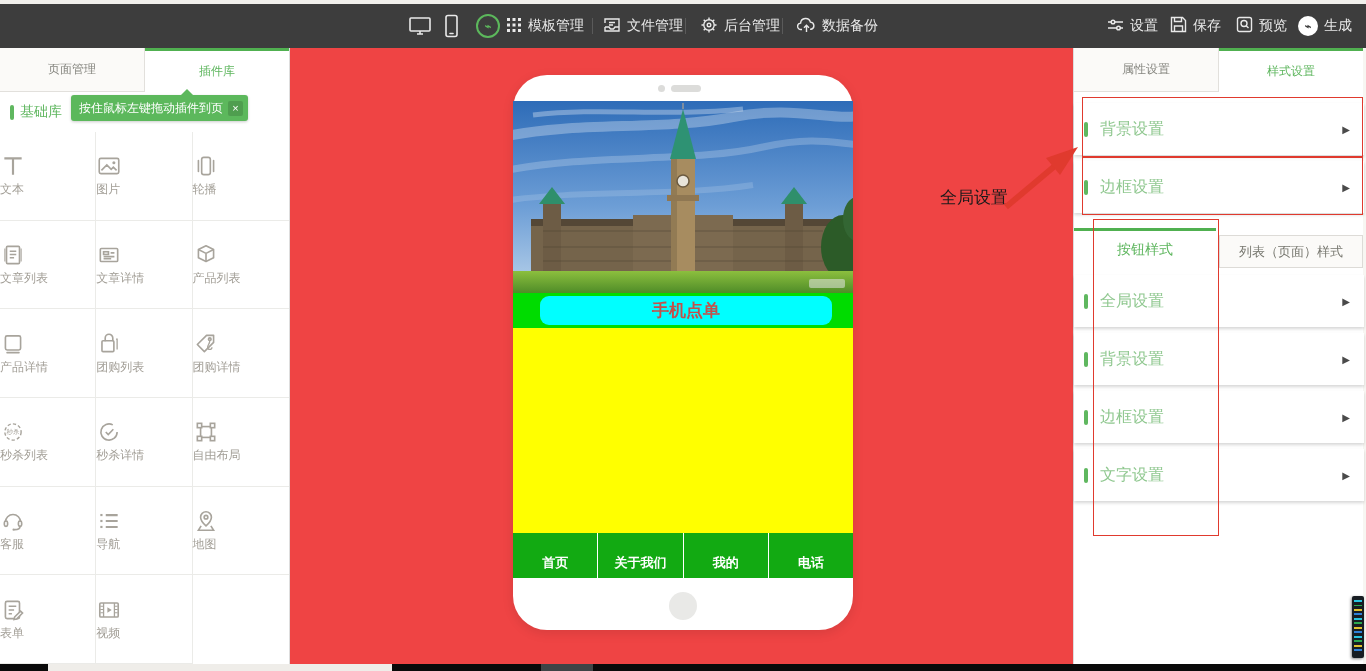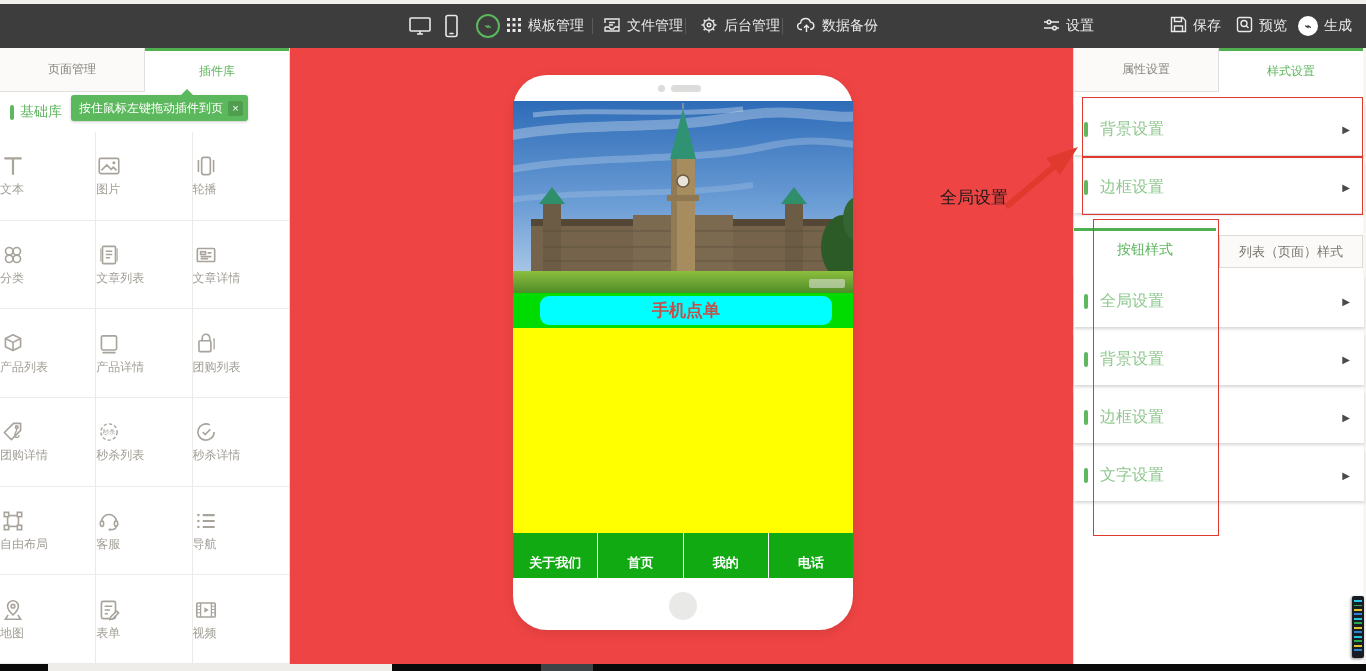--- a/index.html
+++ b/index.html
@@ -126,21 +126,21 @@
     </div>
     <div class="tb-divider" style="left:782px;"></div>
     <div class="tb-item" style="left:797px;">
       <span><svg width="19" height="18" viewBox="0 0 19 18" fill="none" stroke="#e9e9e9" stroke-width="1.4">
             <path d="M5 13.5H4a3.2 3.2 0 01-.4-6.4 5 5 0 019.8-1 3.6 3.6 0 01.7 7.1h-1"></path>
             <path d="M9.5 16V9.5M7 11.8l2.5-2.6 2.5 2.6"></path>
           </svg></span>
       <span>数据备份</span>
     </div>
 
-    <div class="tb-item" style="left:1043px;text-align:center;">
+    <div class="tb-item" style="left:1107px;text-align:center;">
       <span><svg width="17" height="16" viewBox="0 0 17 16" fill="none" stroke="#e9e9e9" stroke-width="1.5">
             <path d="M1 5h15M1 11h15"></path>
             <circle cx="6" cy="5" r="1.8" fill="#3d3d3d"></circle>
             <circle cx="11.5" cy="11" r="1.8" fill="#3d3d3d"></circle>
           </svg></span>
       <span>设置</span>
     </div>
     <div class="tb-item" style="left:1170px;">
       <span><svg width="17" height="17" viewBox="0 0 17 17" fill="none" stroke="#e9e9e9" stroke-width="1.4">
             <path d="M1.5 1.5h11l3 3v11h-14z"></path>
@@ -200,31 +200,20 @@
         <span class="plabel">图片</span>
       </div>
       <div class="cell">
         <span>
             <svg width="26" height="26" viewBox="0 0 24 24" fill="none" stroke="#a8a49c" stroke-width="1.5">
               <rect x="8" y="4" width="8" height="16" rx="2"></rect>
               <path d="M5 7v10M19 7v10" stroke-linecap="round"></path>
             </svg>
           </span>
         <span class="plabel">轮播</span>
-      </div>
-      <div class="cell">
-        <span>
-            <svg width="26" height="26" viewBox="0 0 24 24" fill="none" stroke="#a8a49c" stroke-width="1.5">
-              <circle cx="8.5" cy="8.5" r="3.4"></circle>
-              <circle cx="15.5" cy="8.5" r="3.4"></circle>
-              <circle cx="8.5" cy="15.5" r="3.4"></circle>
-              <circle cx="15.5" cy="15.5" r="3.4"></circle>
-            </svg>
-          </span>
-        <span class="plabel">分类</span>
       </div>
       <div class="cell">
         <span>
             <svg width="26" height="26" viewBox="0 0 24 24" fill="none" stroke="#a8a49c" stroke-width="1.5">
               <rect x="6" y="4" width="12" height="16" rx="1"></rect>
               <path d="M9 8.5h6M9 11.5h6M9 14.5h4"></path>
               <path d="M4.5 6v12M19.5 6v12" stroke-width="1"></path>
             </svg>
           </span>
         <span class="plabel">文章列表</span>
@@ -405,24 +394,24 @@
           <rect x="0" y="170" width="340" height="22" fill="url(#lawng)"></rect>
           <rect x="296" y="178" width="36" height="9" rx="2" fill="#e6e6e6" opacity="0.55"></rect>
         </svg>
         <div id="greenstrip"></div>
         <div id="orderbtn">
             <span>手机点单</span>
           </div>
         <div id="yellowblock"></div>
         <div id="phonenav">
           <div class="navcell">
-              <span>关于我们</span>
+              <span>首页</span>
             </div>
           <div class="navcell">
-              <span>首页</span>
+              <span>关于我们</span>
             </div>
           <div class="navcell">
               <span>我的</span>
             </div>
           <div class="navcell">
               <span>电话</span>
             </div>
         </div>
       </div>
       <div id="homebtn"></div>

